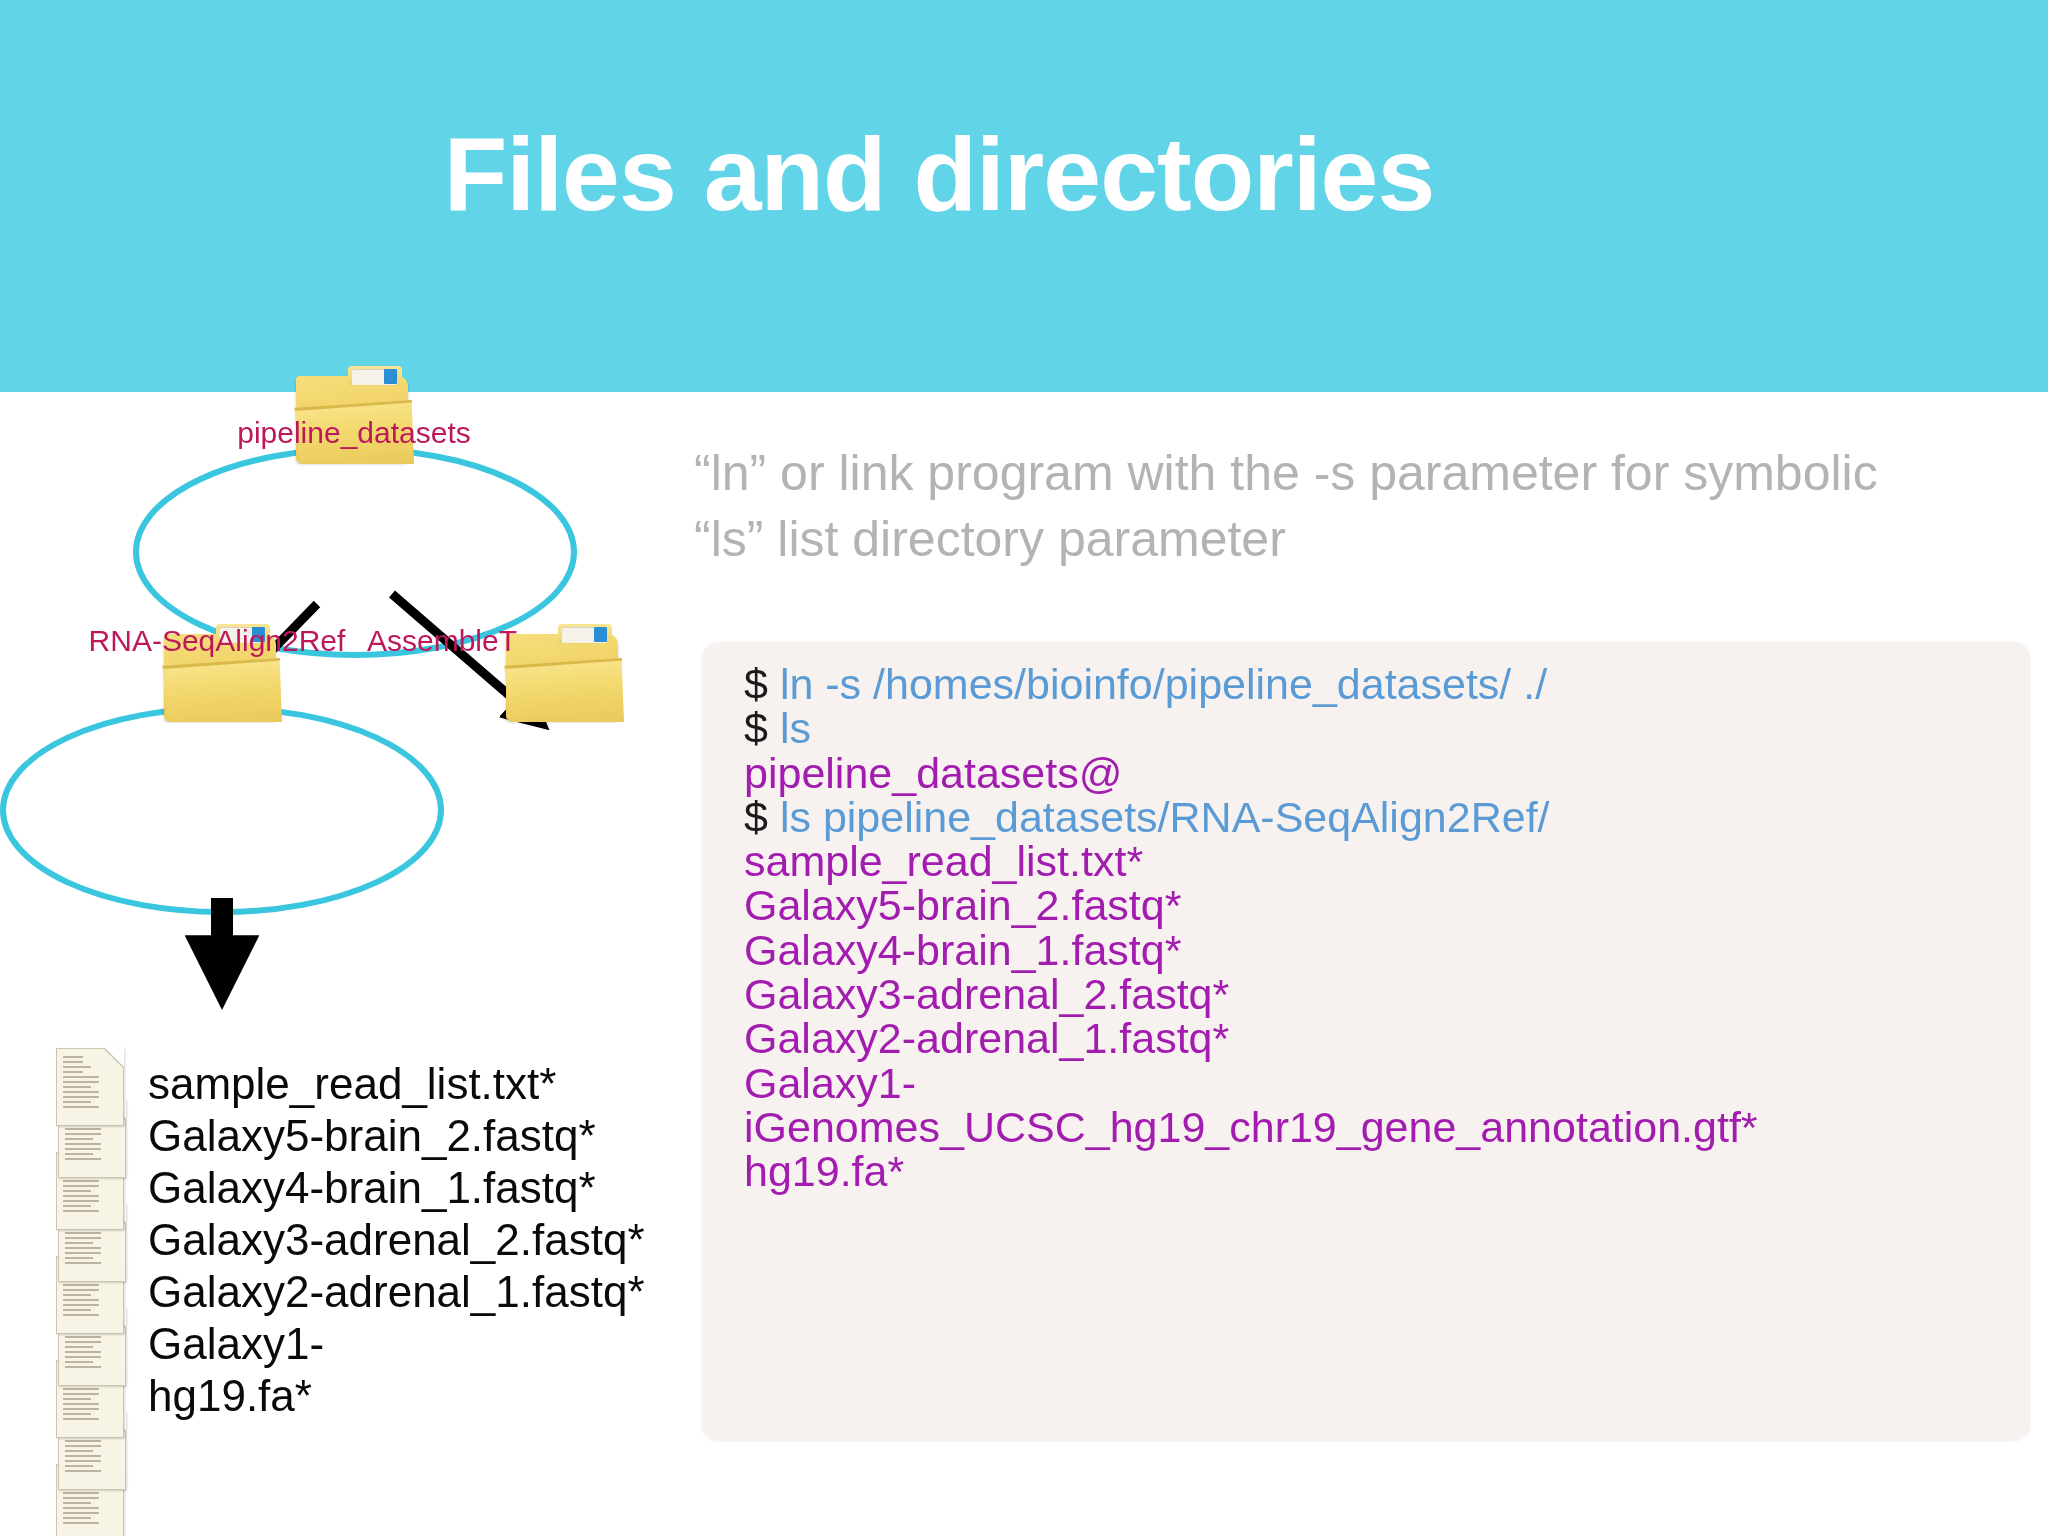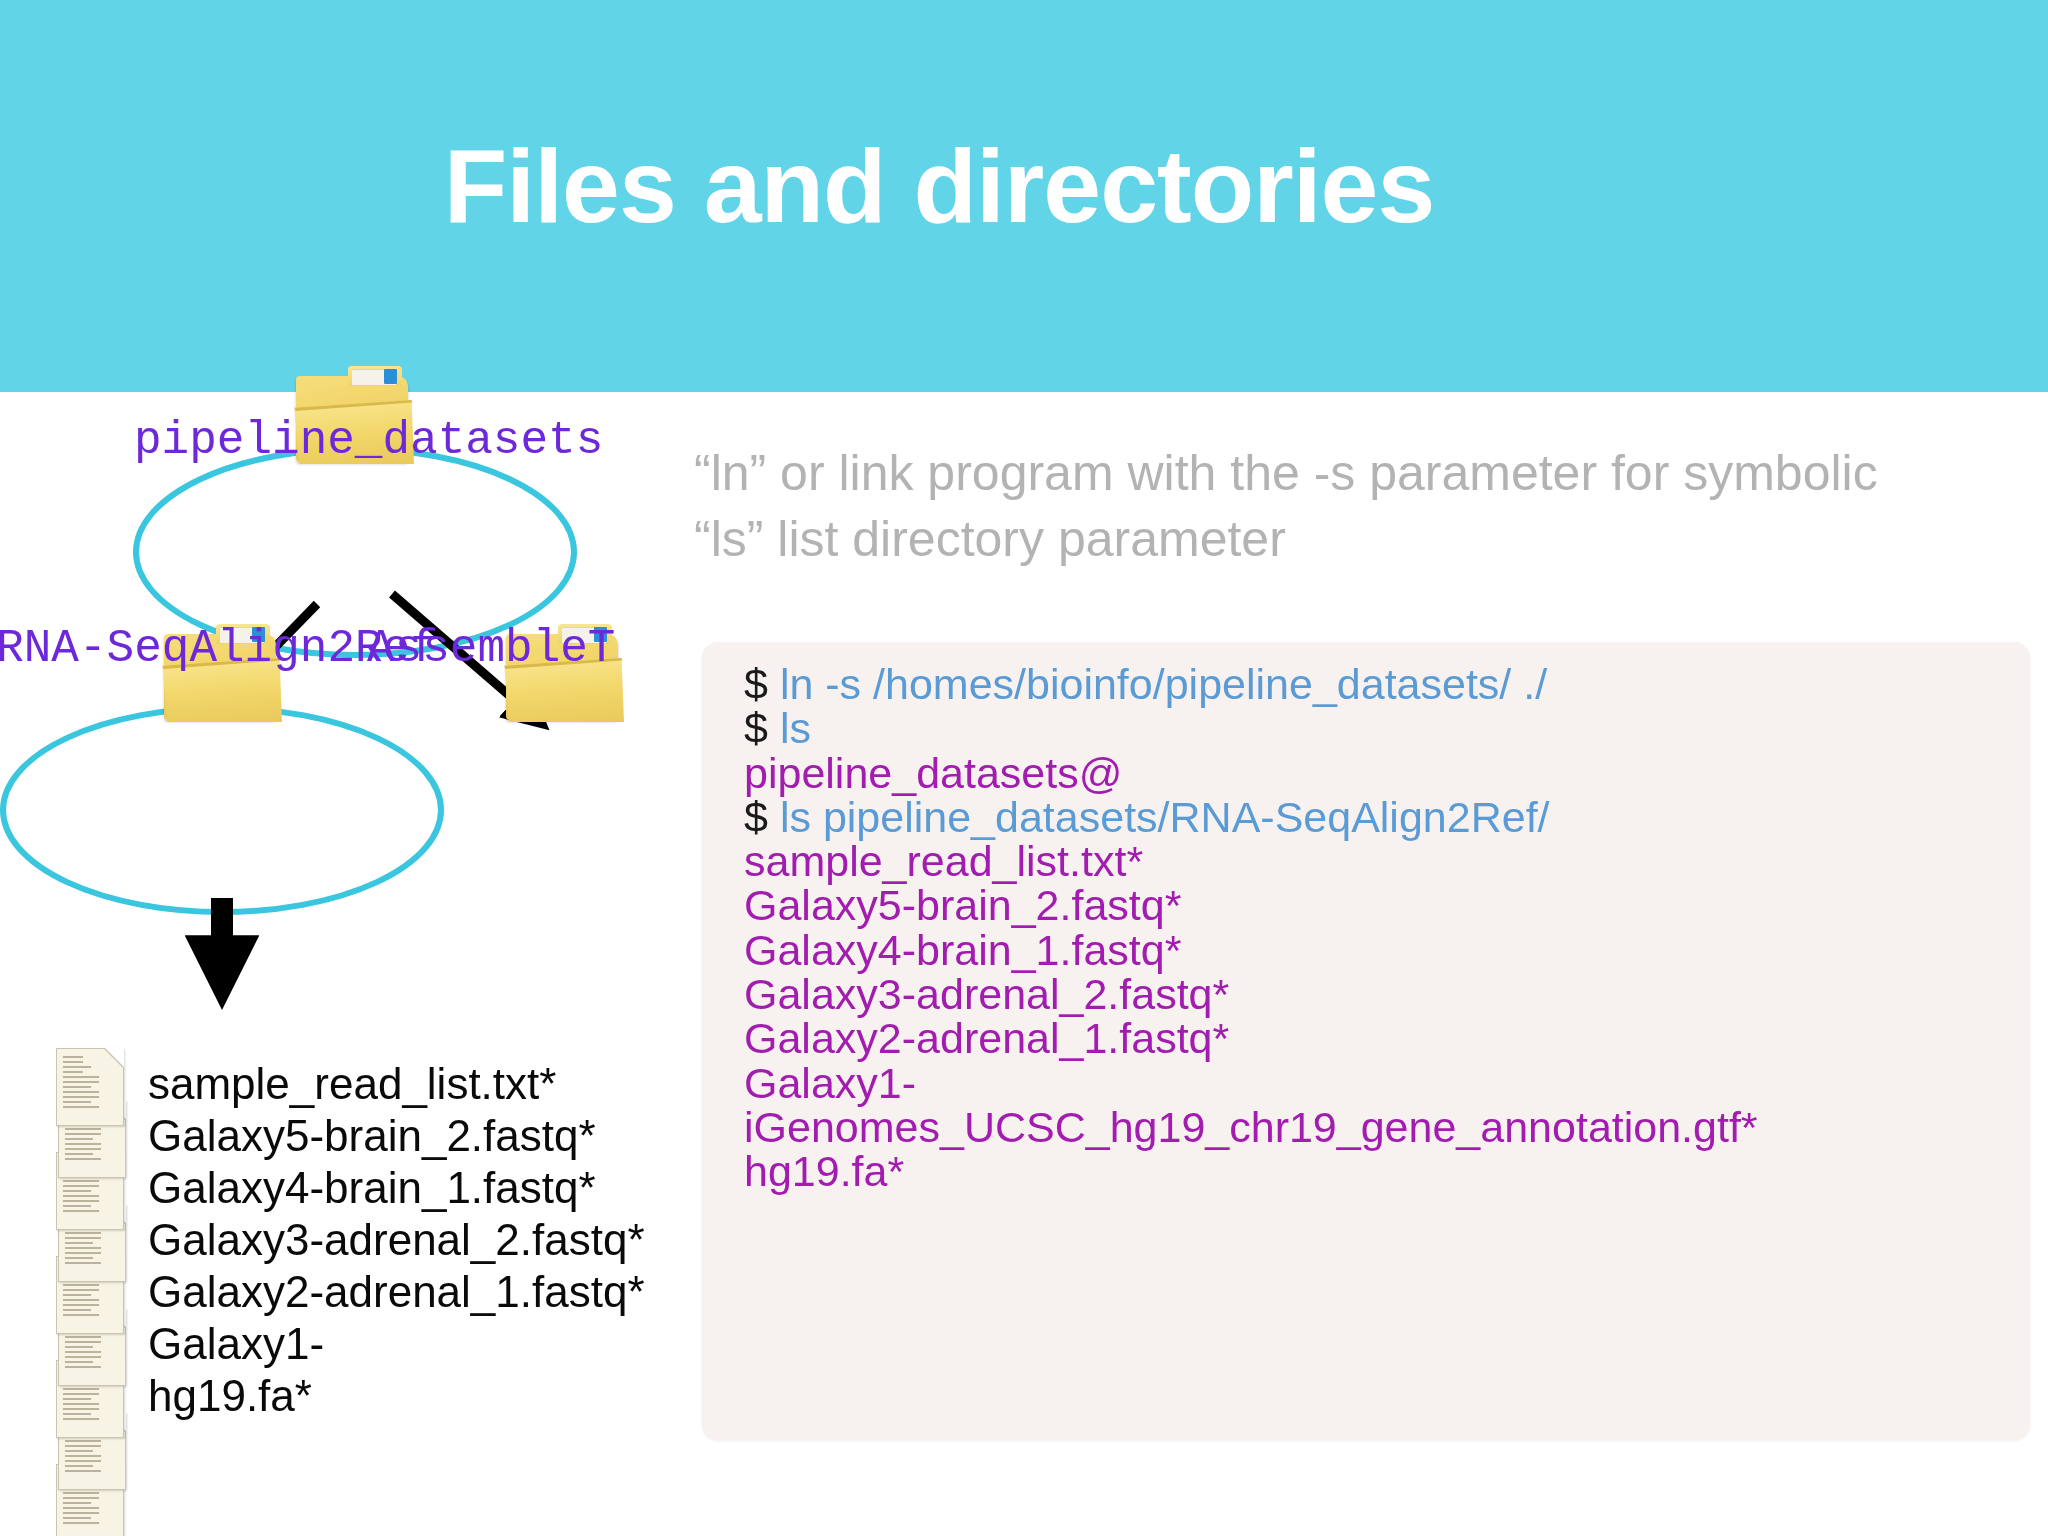--- a/index.html
+++ b/index.html
@@ -19,21 +19,21 @@
   #header-banner {
     position: absolute;
     left: 0; top: 0;
     width: 2048px;
     height: 392px;
     background: #62D4E8;
   }
   #slide-title {
     position: absolute;
     left: 0;
-    top: 132px;
+    top: 120px;
     width: 1878px;
     text-align: center;
     color: #ffffff;
     font-family: "Liberation Sans", sans-serif;
     font-weight: bold;
     font-size: 104px;
     letter-spacing: -1px;
     line-height: 1.05;
     white-space: nowrap;
   }
@@ -57,23 +57,23 @@
   .diagram-svg {
     position: absolute;
     left: 0; top: 0;
     width: 700px;
     height: 1144px;
     overflow: visible;
   }
 
   .node-label {
     position: absolute;
-    color: #6d28d9;
-    font-family: Liberation Mono, monospace;
-    font-size: 46px;
+    color: #be185d;
+    font-family: Liberation Sans, sans-serif;
+    font-size: 30px;
     white-space: nowrap;
     line-height: 1;
   }
   #label-pipeline-datasets { left: 134px; top: 26px; width: 440px; text-align: center; }
   #label-rnaseq           { left: -8px;  top: 234px; width: 450px; text-align: center; }
   #label-assemblet        { left: 352px; top: 234px; width: 330px; text-align: left; margin-left: 15px; }
 
   
   .folder-icon { position: absolute; width: 128px; height: 104px; }
   .folder-back {

